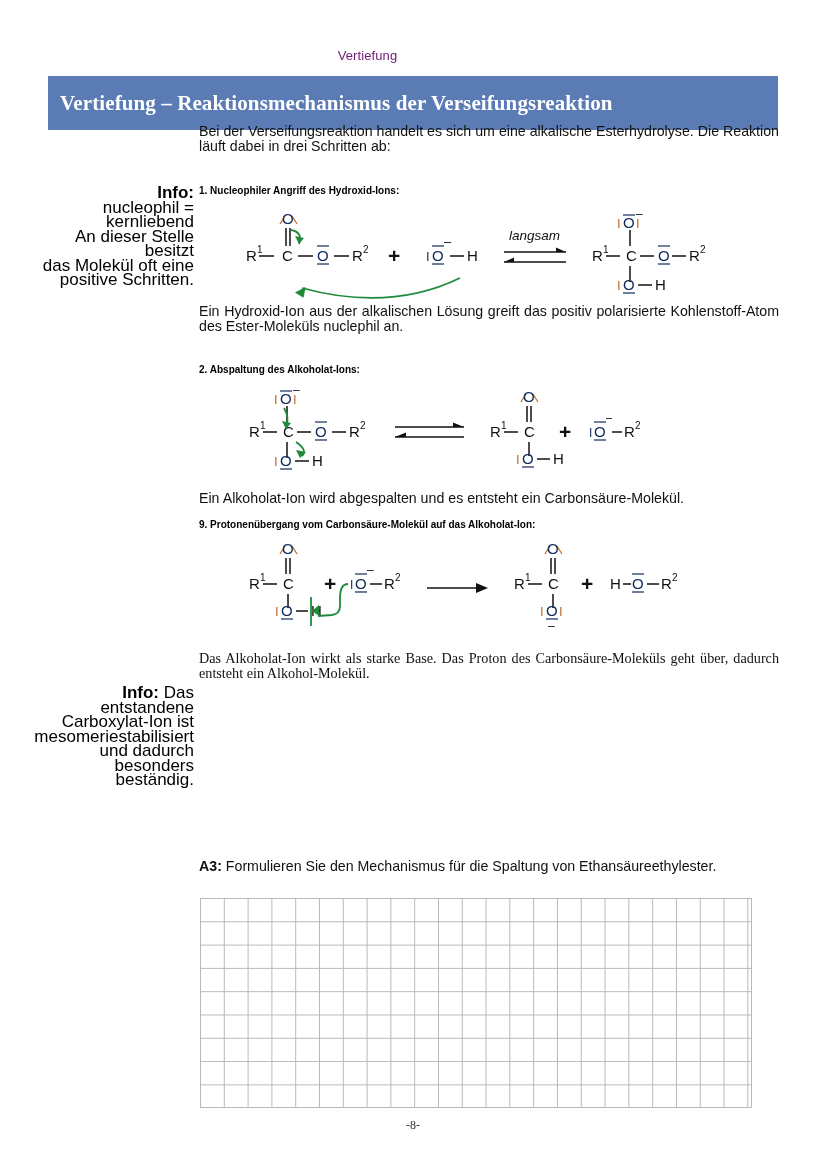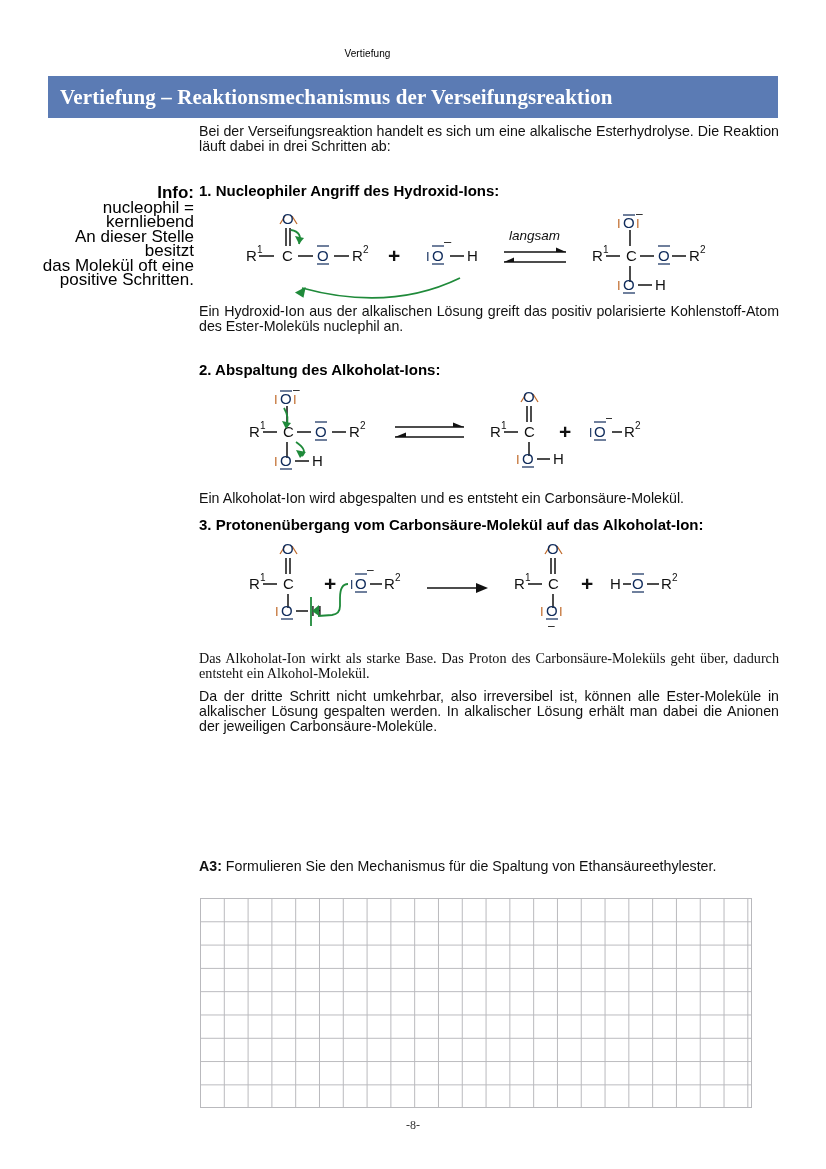--- a/index.html
+++ b/index.html
@@ -9,27 +9,27 @@
     font-family:"Liberation Sans", sans-serif;
     color:#000;
     position:relative;
     overflow:hidden;
   }
   .page { position:absolute; left:0; top:0; width:826px; height:1169px; }
 
   
   .runhead {
     position:absolute; left:0; top:48px; width:735px;
-    text-align:center; font-size:10px; color:#000000;
+    text-align:center; font-size:13px; color:#701a75;
     letter-spacing:.1px;
   }
 
   
   .titlebar {
-    position:absolute; left:48px; top:76px; width:730px; height:42px;
+    position:absolute; left:48px; top:76px; width:730px; height:54px;
     background:#5B7BB4;
     display:flex; align-items:center;
   }
   .titlebar .ttl {
     color:#ffffff; font-family:"Liberation Serif", serif;
     font-weight:bold; font-size:21px; padding-left:12px;
     letter-spacing:.1px; white-space:nowrap;
   }
 
   
@@ -39,21 +39,21 @@
   }
 
   .body-p {
     position:absolute; left:199px; width:580px;
     font-size:14.2px; line-height:15px; color:#111;
     text-align:justify;
   }
   .body-p.nojust { text-align:left; }
   .heading {
     position:absolute; left:199px; width:580px;
-    font-size:15px; line-height:19px; font-weight:bold; color:#000;
+    font-size:10px; line-height:19px; font-weight:bold; color:#000;
   }
 
   
   .scheme { position:absolute; }
   .scheme svg { display:block; }
 
   
   .grid {
     position:absolute; left:200px; top:898px; width:552px; height:210px;
     background-image:
@@ -266,21 +266,21 @@
   <div class="scheme" style="left:610px; top:384px;">
     <svg width="50" height="92" viewBox="0 0 50 92" xmlns="http://www.w3.org/2000/svg" font-family="Liberation Sans, sans-serif">
       <line x1="2" y1="48" x2="12" y2="48" stroke="#111" stroke-width="1.5"></line>
       <text x="14" y="53" font-size="15" fill="#111">R</text>
       <text x="25" y="45" font-size="10" fill="#111">2</text>
     </svg>
   </div>
 
   <div class="body-p nojust" style="top:491px;">Ein Alkoholat-Ion wird abgespalten und es entsteht ein Carbonsäure-Molekül.</div>
 
-  <div class="heading" style="top:515px;">3. Protonenübergang vom Carbonsäure-Molekül auf das Alkoholat-Ion:</div>
+  <div class="heading" style="top:515px;">9. Protonenübergang vom Carbonsäure-Molekül auf das Alkoholat-Ion:</div>
 
   <div class="scheme" style="left:232px; top:540px;">
     <svg width="400" height="92" viewBox="0 0 400 92" xmlns="http://www.w3.org/2000/svg" font-family="Liberation Sans, sans-serif">
 
       <g stroke="#111" stroke-width="1.5" fill="none">
         <line x1="31" y1="44" x2="45" y2="44"></line>
         <line x1="54" y1="34" x2="54" y2="18"></line>
         <line x1="58" y1="34" x2="58" y2="18"></line>
         <line x1="56" y1="54" x2="56" y2="68"></line>
       </g>
@@ -352,22 +352,25 @@
       <line x1="2" y1="34" x2="14" y2="34" stroke="#0f2b5b" stroke-width="1.2"></line>
       <line x1="2" y1="52" x2="14" y2="52" stroke="#0f2b5b" stroke-width="1.2"></line>
       <line x1="17" y1="44" x2="29" y2="44" stroke="#111" stroke-width="1.5"></line>
       <text x="31" y="49" font-size="15" fill="#111">R</text>
       <text x="42" y="41" font-size="10" fill="#111">2</text>
     </svg>
   </div>
 
   <div class="body-p" style="top:651px;font-family:Liberation Serif, serif;">Das Alkoholat-Ion wirkt als starke Base. Das Proton des Carbonsäure-Moleküls geht über, dadurch entsteht ein Alkohol-Molekül.</div>
 
-
-  <div class="body-p" style="top:689px;">Da der dritte Schritt nicht umkehrbar, also irreversibel ist, können alle Ester-Moleküle in alkalischer Lösung gespalten werden. In alkalischer Lösung erhält man dabei die Anionen der jeweiligen Carbonsäure-Moleküle.</div>
+  <div class="marginnote" style="top:686px;">
+    <span style="font-weight:bold;">Info:</span>
+    <span>Das entstandene Carboxylat-Ion ist mesomeriestabilisiert und dadurch besonders beständig.</span>
+  </div>
+
 
   <div class="body-p nojust" style="top:859px;">
     <b>A3:</b>
     <span>Formulieren Sie den Mechanismus für die Spaltung von Ethansäureethylester.</span>
   </div>
 
   <div class="grid"></div>
 
   <div class="footer">-8-</div>
 

